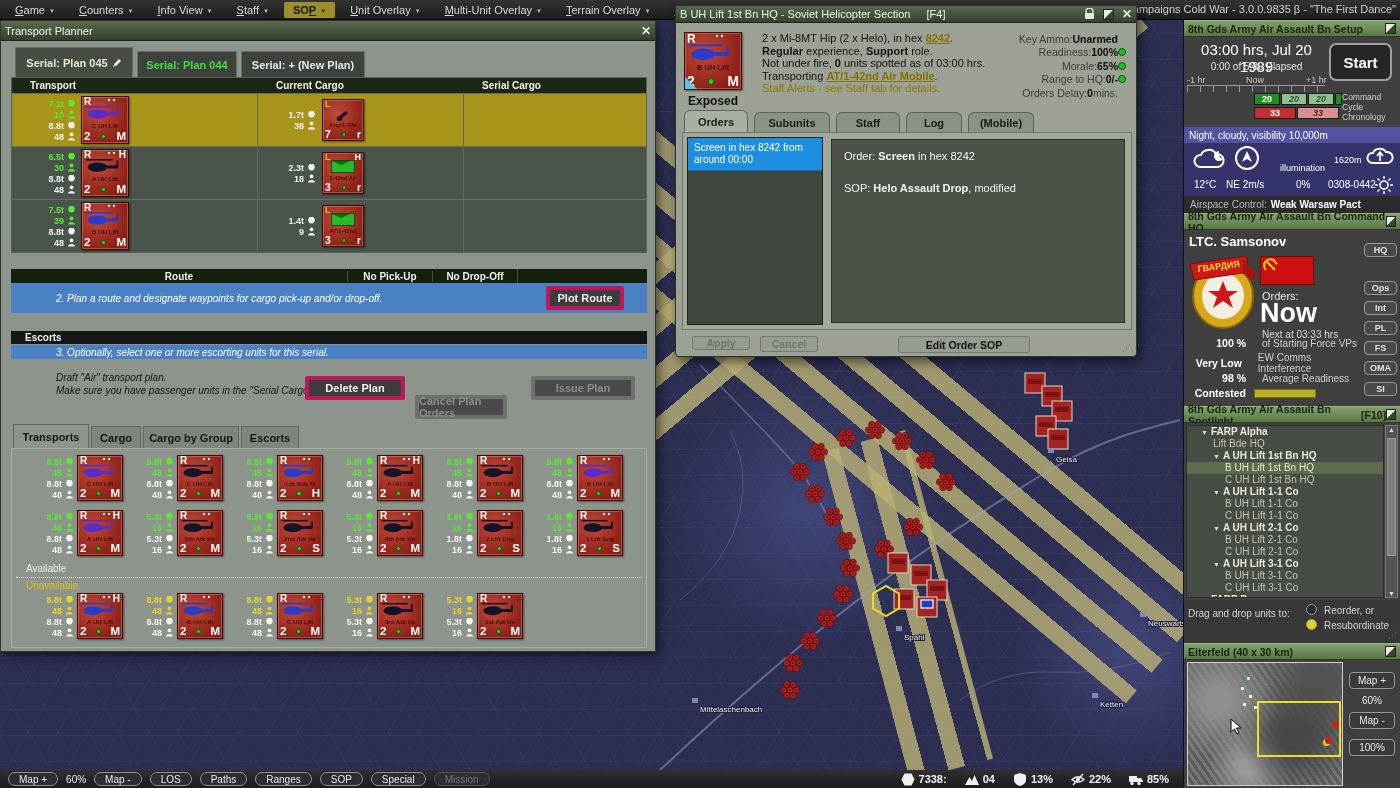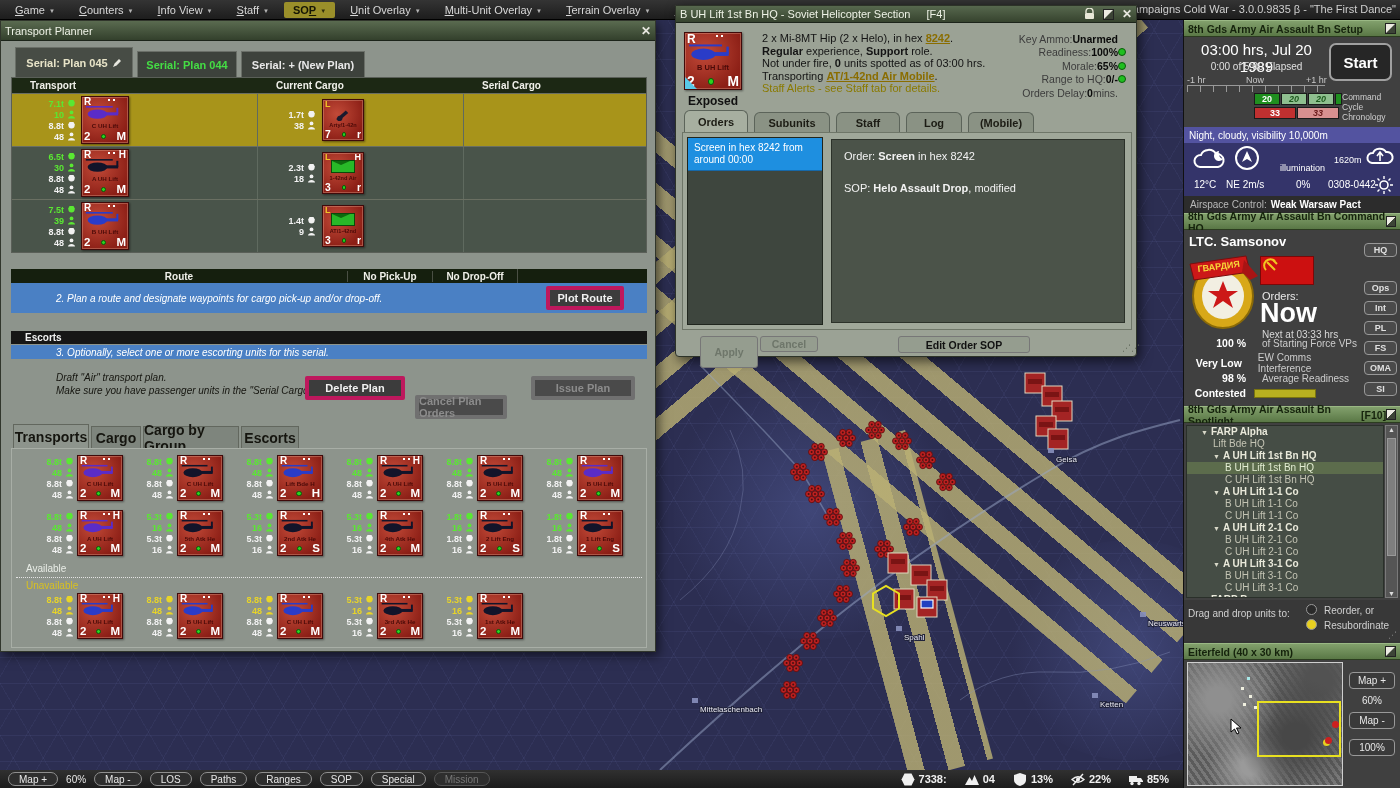--- a/index.html
+++ b/index.html
@@ -85,21 +85,21 @@
   .bluebar{position:absolute;background:#4a80c4;color:#fff;font-style:italic;font-size:10px;
     display:flex;align-items:center;padding-left:45px;}
   .darkbar{position:absolute;background:#161616;color:#f0f0f0;font-size:10px;font-weight:bold;
     display:flex;align-items:center;padding-left:14px;}
   .btn{display:flex;align-items:center;justify-content:center;font-size:11px;font-weight:bold;
     background:#3c3c3c;color:#f0f0f0;border:4px solid #be185d;border-radius:2px;}
   .btn.disabled{background:#4a4a4a;color:#8c8c8c;border-color:#707070;}
   .draft-note{position:absolute;left:55px;top:350px;font-size:10px;font-style:italic;color:#15150f;line-height:13px;}
 
   .pal-tab{position:absolute;top:405px;height:22px;border:1px solid #62675e;border-bottom:none;
-    background:#7e857d;color:#15150f;font-size:14px;font-weight:bold;
+    background:#7e857d;color:#15150f;font-size:11px;font-weight:bold;
     display:flex;align-items:center;justify-content:center;}
   .pal-tab.active{background:#8d948c;height:24px;top:403px;}
   #palette{position:absolute;left:10px;top:427px;width:636px;height:200px;
     border:1px solid #a8aea6;background:#8d948c;}
   .pal-row{position:absolute;left:0;width:100%;display:flex;padding-left:16px;gap:8px;}
   .pal-cell{width:92px;display:flex;align-items:center;gap:3px;}
   .avail-label{position:absolute;left:14px;font-size:10px;}
 
   
   #heli{position:absolute;left:675px;top:5px;width:462px;height:352px;z-index:20;
@@ -1761,21 +1761,21 @@
   <div id="heli-content">
     <div id="order-list">
         <div class="order-item">Screen in hex 8242 from around 00:00</div>
       </div>
     <div id="order-box">
       <div style="top:10px;"><span>Order: </span><b>Screen</b><span> in hex 8242</span></div>
       <div style="top:42px;"><span>SOP: </span><b>Helo Assault Drop</b><span>, modified</span></div>
     </div>
   </div>
 
-  <div class="h-btn disabled" style="left:16px;width:58px;height:32px;margin-left:8px;">Apply</div>
+  <div class="h-btn disabled" style="left:16px;width:58px;height:14px;">Apply</div>
   <div class="h-btn disabled" style="left:84px;width:58px;height:16px;">Cancel</div>
   <div class="h-btn" style="left:222px;width:132px;height:17px;color:#111;">Edit Order SOP</div>
   <div class="grip">⋰⋰</div>
 </div>
 
 <div id="sidebar">
 
   <div class="shdr" style="top:0;">
     <span>8th Gds Army Air Assault Bn Setup</span>
       <span class="diagicon"></span>

